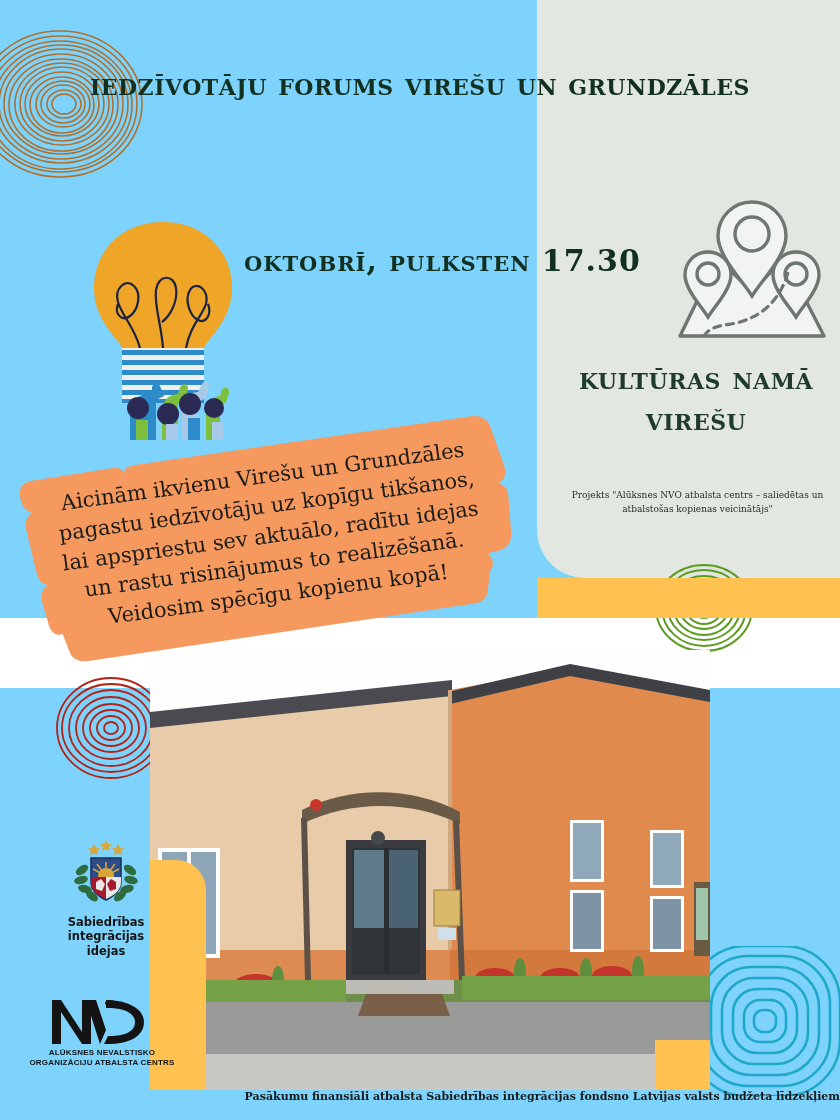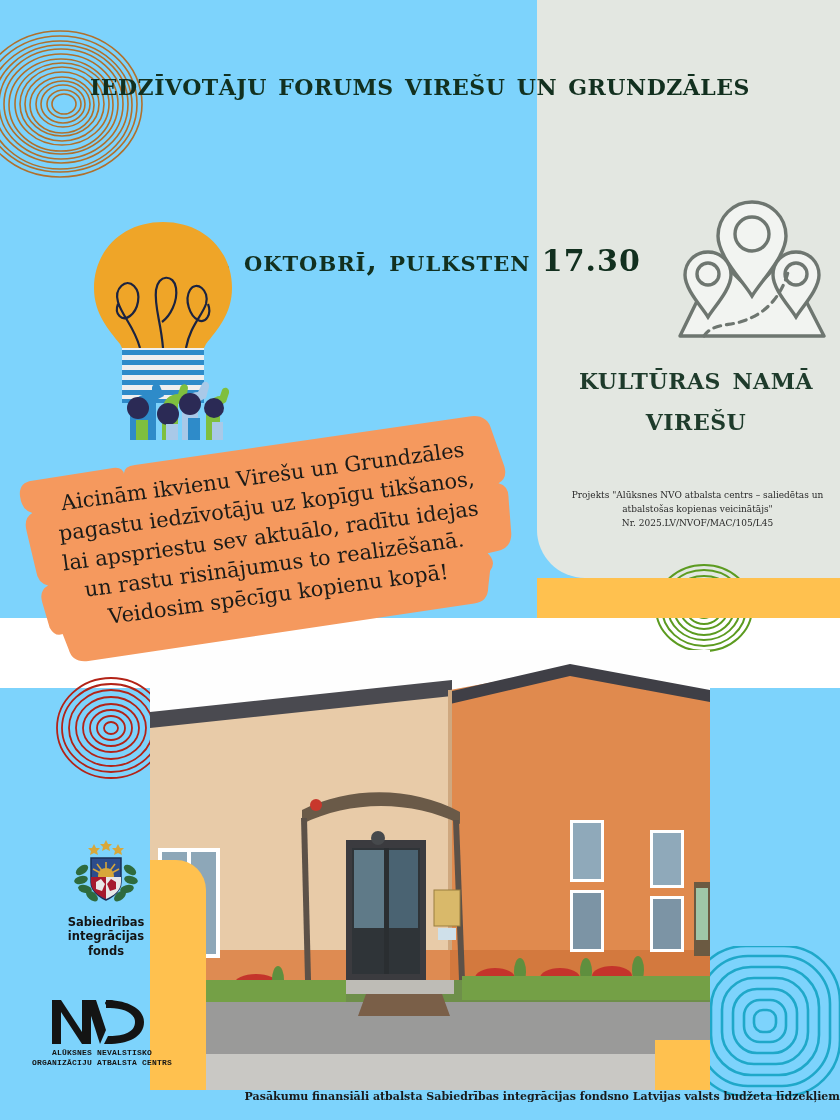--- a/index.html
+++ b/index.html
@@ -168,21 +168,21 @@
     line-height: 1.25;
     color: #141414;
   }
   .nvo-logo {
     position: absolute;
     left: 22px; top: 994px; width: 160px;
     text-align: center;
   }
   .nvo-logo .mark { width: 108px; height: 54px; display: block; margin: 0 auto; }
   .nvo-logo .cap {
-    font-family: Liberation Mono, monospace;
+    font-family: Liberation Sans, sans-serif;
     font-size: 8px;
     font-weight: bold;
     line-height: 1.2;
     letter-spacing: 0.2px;
     color: #141414;
   }
 
   
   .footer {
     position: absolute;
@@ -335,21 +335,20 @@
   </div>
 
   <div class="venue">
     <div>kultūras namā</div>
     <div>Virešu</div>
   </div>
 
   <div class="project-info">
     <div>Projekts "Alūksnes NVO atbalsta centrs – saliedētas un</div>
     <div>atbalstošas kopienas veicinātājs"</div>
-    <div>Nr. 2025.LV/NVOF/MAC/105/L45</div>
   </div>
 
   <div class="photo">
     <svg viewBox="0 0 560 440" width="560" height="440" preserveAspectRatio="none" aria-hidden="true">
 
       <rect x="0" y="0" width="560" height="440" fill="#FEFEFE"></rect>
 
       <rect x="0" y="300" width="560" height="60" fill="#6E8F4A"></rect>
 
       <rect x="0" y="352" width="560" height="88" fill="#9A9A99"></rect>
@@ -486,21 +485,21 @@
       <path d="M37 41 L52 41 L52 46 C52 55 44 60 37 63 Z" fill="#E8E8E8"></path>
       <g fill="#E8E8E8">
           <path d="M27 46 l5 -3 4 5 -3 7 -6 -2 z"></path>
         </g>
       <g fill="#A6192E">
           <path d="M47 46 l-5 -3 -4 5 3 7 6 -2 z"></path>
         </g>
     </svg>
     <div class="cap">
       <div>Sabiedrības integrācijas</div>
-      <div>fonds</div>
+      <div>idejas</div>
     </div>
   </div>
 
   <div class="nvo-logo">
     <svg class="mark" viewBox="0 0 108 54" aria-hidden="true">
       <g fill="#141414">
 
         <path d="M4 50 L4 6 L13 6 L34 38 L34 6 L43 6 L43 50 L34 50 L13 18 L13 50 Z"></path>
 
         <path d="M38 6 L48 6 L58 36 L52 50 L38 6 Z"></path>

